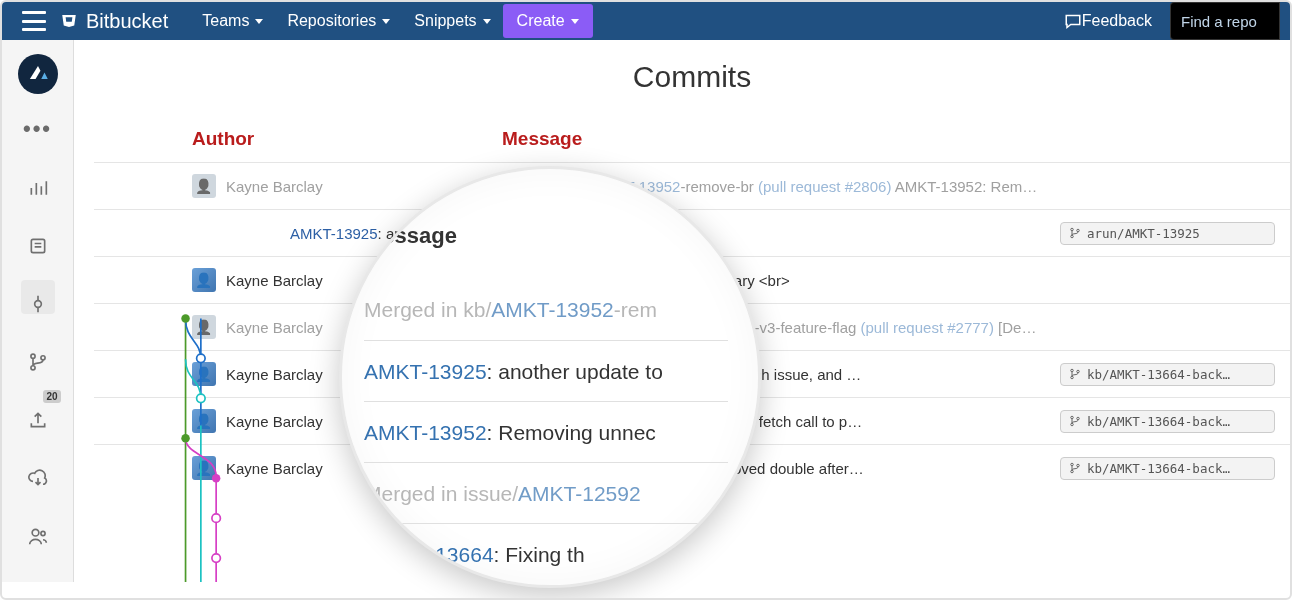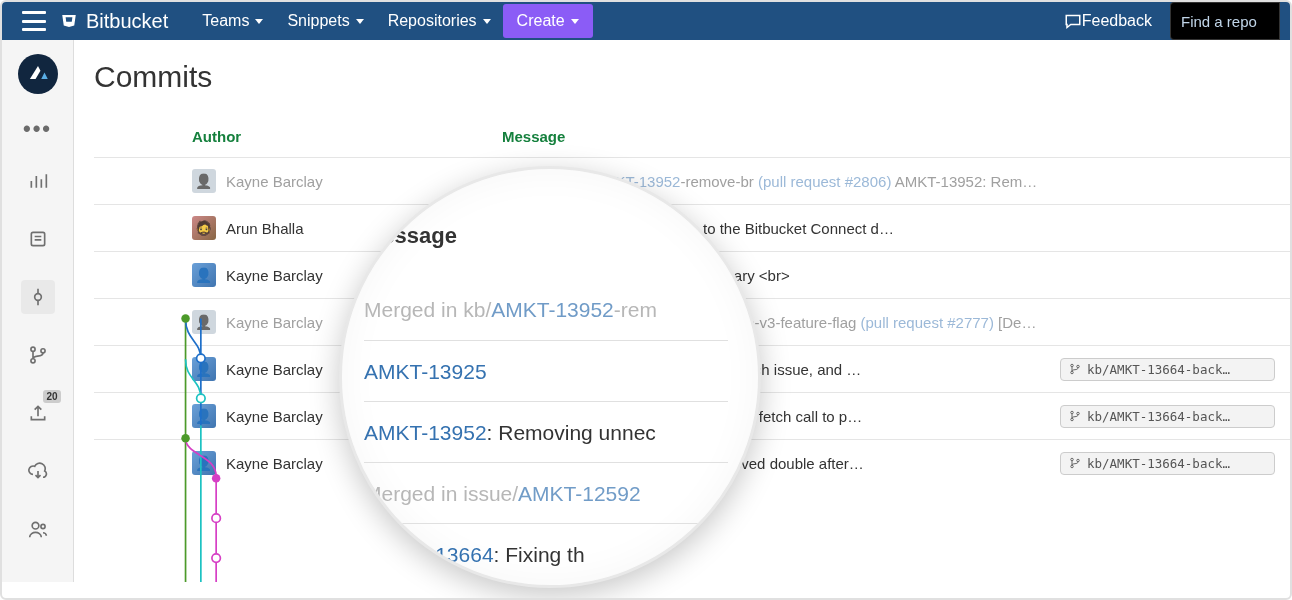--- a/index.html
+++ b/index.html
@@ -87,36 +87,37 @@
   .project-icon {
     width: 40px; height:40px; border-radius:50%;
     background:#11263f;
     display:flex; align-items:center; justify-content:center;
   }
   .project-icon svg { width:26px; height:26px; }
   .dots-icon {
     font-size:22px; color:#6b6b6b; letter-spacing:2px; cursor:pointer;
     font-weight:bold; line-height:1;
   }
-  .side-ic { width:34px; height:34px; display:flex; align-items:center; justify-content:center; color:#707070; cursor:pointer; border-radius:4px; position:relative;}
+  .side-ic { width:34px; height:34px; display:flex; align-items:flex-end; justify-content:center; color:#707070; cursor:pointer; border-radius:4px; position:relative;}
   .side-ic.active { background:#e9e9e9; }
   .side-ic svg { width:20px; height:20px; }
   .side-badge {
     position:absolute; top:-6px; right:-6px;
     background:#ccc; color:#333; font-size:10px; font-weight:bold;
     border-radius:3px; padding:1px 3px;
   }
 
   .main {
     flex:1; padding: 20px 0 0 20px; position:relative;
     overflow:hidden;
   }
   .page-title {
     font-size: 30px; font-weight: 400; color:#333;
     margin-bottom: 24px;
+    text-align: center;
   }
   .branch-dd {
     display:inline-flex; align-items:center; gap:8px;
     border:1px solid #ccc; border-radius:4px;
     background:#f5f5f5; padding:6px 12px; cursor:pointer;
     color:#333; font-size:15px;
   }
   .caret-dark {
     width:0; height:0;
     border-left:4px solid transparent;
@@ -124,21 +125,21 @@
     border-top:5px solid #555;
   }
   .branch-ico { width:14px; height:14px; }
 
   .table {
     margin-top: 26px;
     width: 100%;
   }
   .table-head {
     display:flex; padding: 8px 0 12px 0;
-    font-weight:600; font-size:15px; color:#15803d;margin-top:20px;
+    font-weight:600; font-size:19px; color:#b91c1c;margin-top:20px;
   }
   .col-graph { width:98px; }
   .col-author { width:212px; }
   .col-commit { width:98px; }
   .col-msg { flex:1; min-width:0; }
   .col-tag { width:230px; padding-right:4px;}
 
   .row {
     display:flex; align-items:center;
     height:47px; border-top:1px solid #e5e5e5;
@@ -222,25 +223,25 @@
           <path d="M3 4h18l-2 14-7 2-7-2L3 4zm4.5 3l.8 6h7.4l.8-6H7.5z"></path>
         </svg>
       <span>Bitbucket</span>
     </div>
 
     <div class="nav-item">
       <span>Teams</span>
         <span class="caret-down"></span>
     </div>
     <div class="nav-item">
+      <span>Repositories</span>
+        <span class="caret-down"></span>
+    </div>
+    <div class="nav-item">
       <span>Snippets</span>
-        <span class="caret-down"></span>
-    </div>
-    <div class="nav-item">
-      <span>Repositories</span>
         <span class="caret-down"></span>
     </div>
     <div class="nav-item create-btn">
       <span>Create</span>
         <span class="caret-down"></span>
     </div>
 
     <div class="topbar-spacer"></div>
 
     <div class="feedback">
@@ -332,28 +333,33 @@
                   <span class="avatar kayne-muted"></span>
                   <span>Kayne Barclay</span>
                 </div>
               </div>
               <div class="col-commit"></div>
               <div class="col-msg msg-cell"><span class="msg-text">Merged in kb/</span><span class="link">AMKT-13952</span><span class="msg-text">-remove-br </span><span class="link">(pull request #2806)</span><span class="msg-text"> AMKT-13952: Rem…</span></div>
               <div class="col-tag"></div>
             </div>
             <div class="row">
               <div class="col-graph"></div>
-              <div class="col-author">
-                <div class="author-cell">
-                  <span class="avatar arun"></span>
-                  <span>Arun Bhalla</span>
-                </div>
-              </div>
               <div class="col-commit"></div>
               <div class="col-msg msg-cell"><span class="link">AMKT-13925</span><span>: another update to the Bitbucket Connect d…</span></div>
+              <div class="col-tag">
+                <div class="pill">
+                  <svg viewBox="0 0 24 24" fill="none" stroke="#666" stroke-width="2">
+                    <circle cx="6" cy="5" r="2.5"></circle>
+                    <circle cx="6" cy="19" r="2.5"></circle>
+                    <circle cx="18" cy="7" r="2.5"></circle>
+                    <path d="M6 7.5v9M18 9.5c0 6-12 2-12 7"></path>
+                  </svg>
+                  <span>arun/AMKT-13925</span>
+                </div>
+              </div>
             </div>
             <div class="row">
               <div class="col-graph"></div>
               <div class="col-author">
                 <div class="author-cell">
                   <span class="avatar kayne"></span>
                   <span>Kayne Barclay</span>
                 </div>
               </div>
               <div class="col-commit"></div>
@@ -469,20 +475,21 @@
     <div class="lens-content">
       <div class="lens-header">Message</div>
       <div id="lens-rows">
           <div class="lens-row">
             <span class="lens-muted">Merged in kb/</span>
             <span class="lens-link" style="opacity: 0.7;">AMKT-13952</span>
             <span class="lens-muted">-rem</span>
           </div>
           <div class="lens-row">
             <span class="lens-link">AMKT-13925</span>
+            <span>: another update to</span>
           </div>
           <div class="lens-row">
             <span class="lens-link">AMKT-13952</span>
             <span>: Removing unnec</span>
           </div>
           <div class="lens-row">
             <span class="lens-muted">Merged in issue/</span>
             <span class="lens-link" style="opacity: 0.7;">AMKT-12592</span>
             <span class="lens-muted"></span>
           </div>

